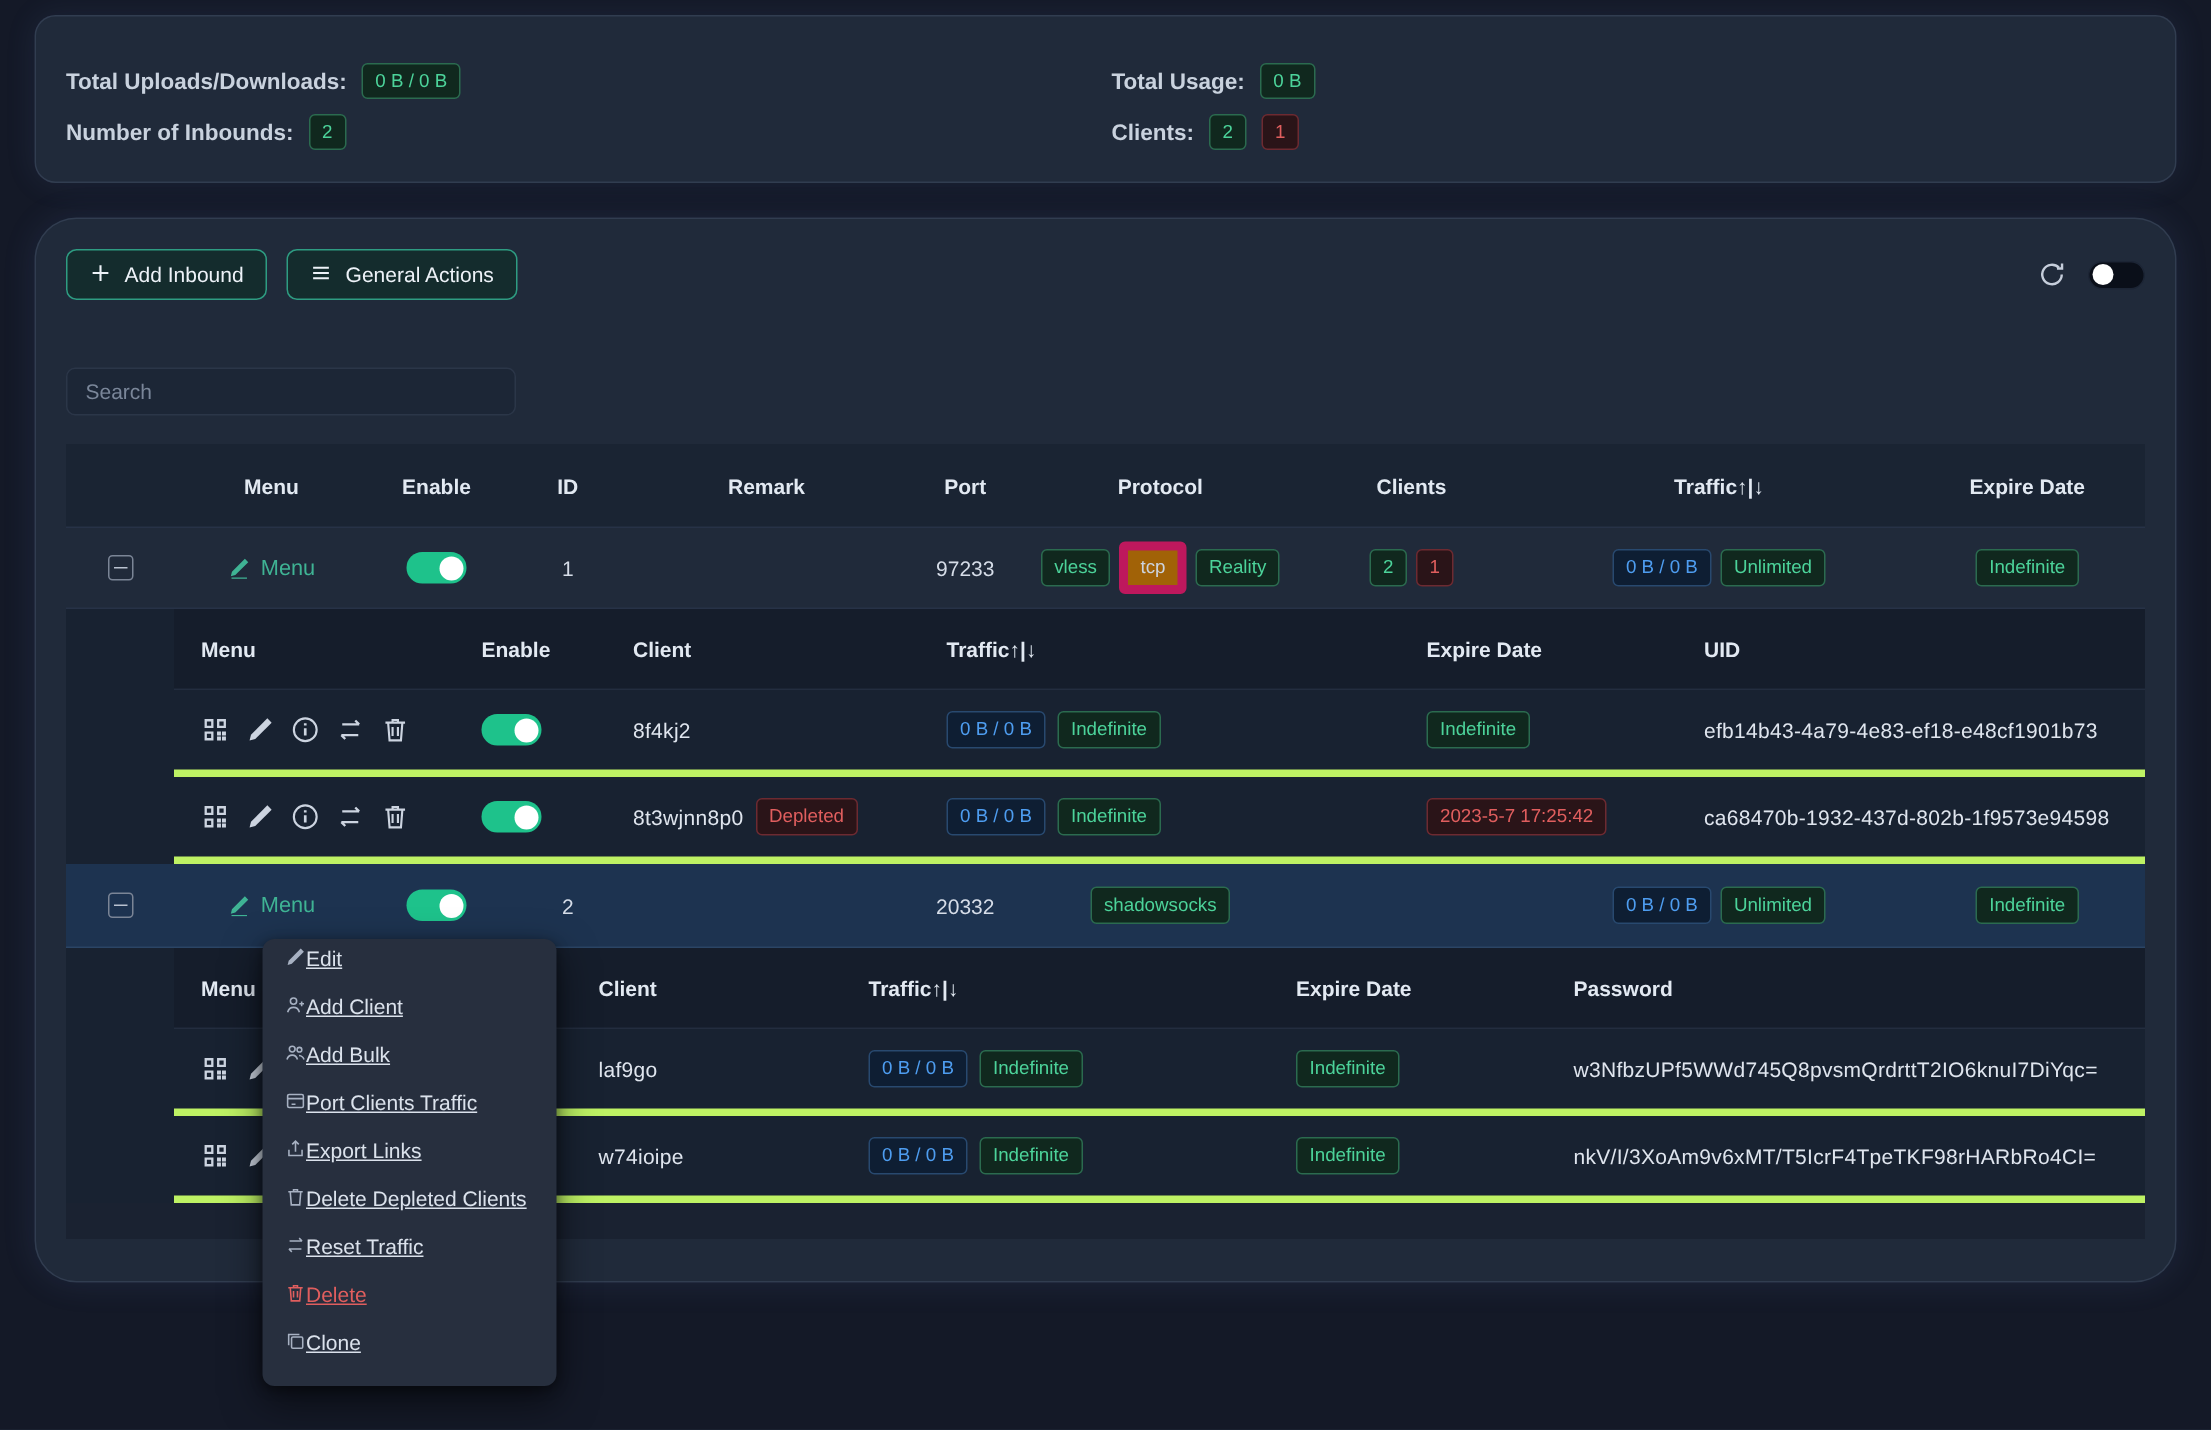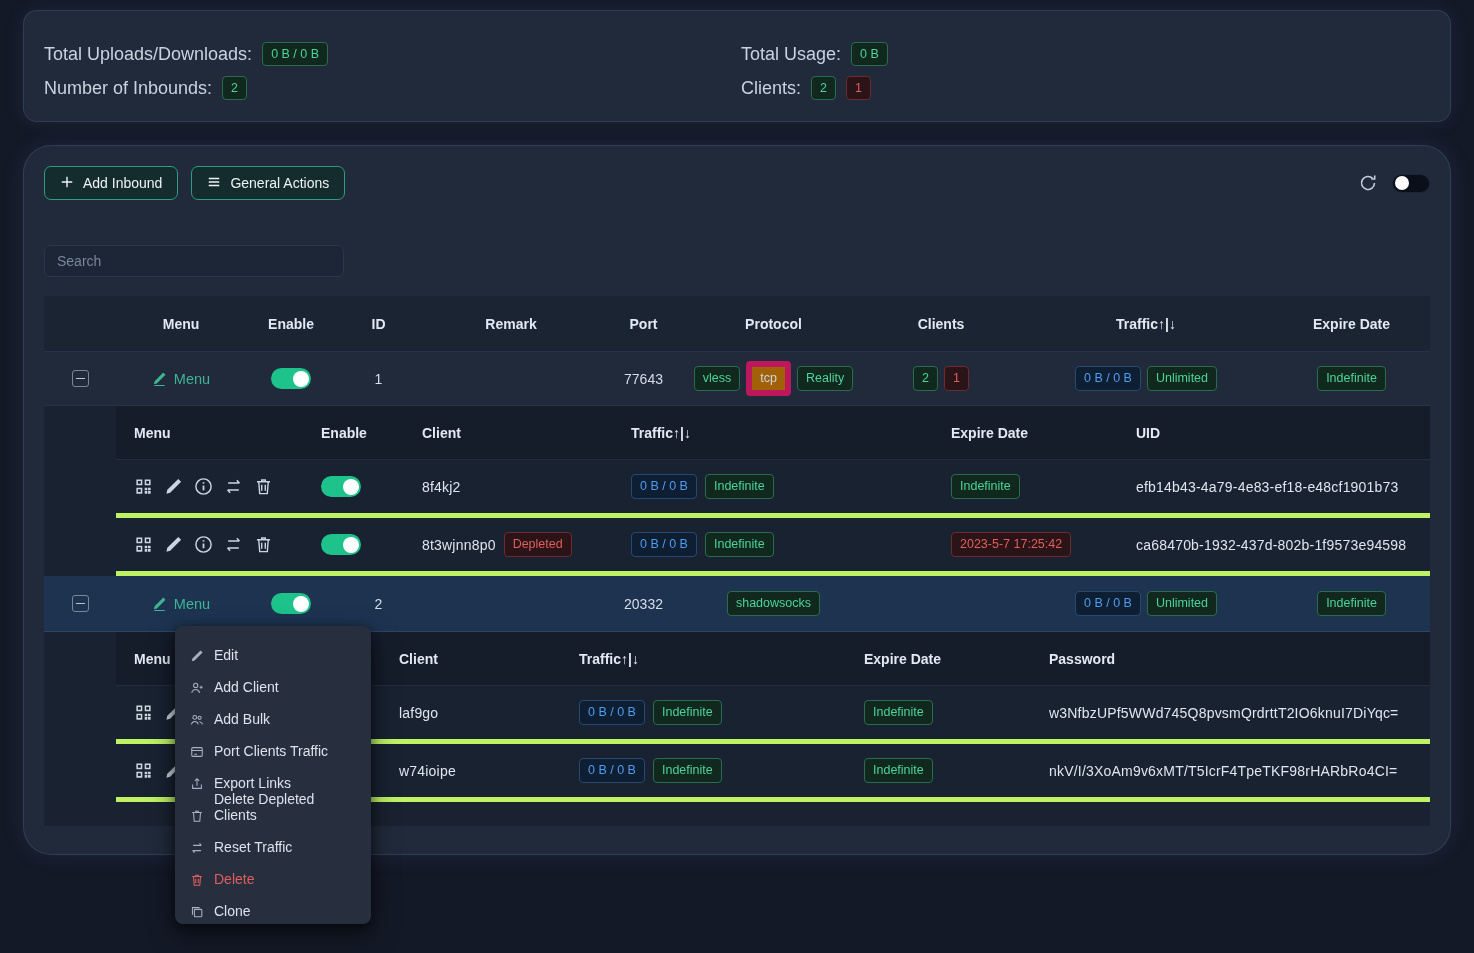--- a/index.html
+++ b/index.html
@@ -17,21 +17,21 @@
   .stats-card {
     position:absolute; left:23px; top:10px; width:1428px; height:112px;
     background:#202a3a; border-radius:14px;
     border:1px solid rgba(140,160,200,.16);
     box-shadow:0 0 20px rgba(90,120,190,.12);
     padding:28px 20px 0 20px;
     display:grid; grid-template-columns:697px 1fr;
   }
   .stats-col { display:flex; flex-direction:column; gap:4px; }
   .stat-row { display:flex; align-items:center; gap:10px; height:30px; }
-  .stat-label { font-size:18px; font-weight:400; color:#c9d2de; }
+  .stat-label { font-size:15px; font-weight:700; color:#c9d2de; }
 
   .main-card {
     position:absolute; left:23px; top:145px; width:1428px; height:710px;
     background:#202a3a; border-radius:28px;
     border:1px solid rgba(140,160,200,.16);
     box-shadow:0 0 22px rgba(90,120,190,.14);
     padding:20px; overflow:hidden;
   }
 
   
@@ -104,21 +104,21 @@
 
   .mono-text { font-size:14px; color:#dfe5ee; letter-spacing:.2px; }
 
   
   .context-menu {
     position:absolute; left:175px; top:626px; width:196px;
     background:#272f3e; border-radius:8px; padding:5px 0;
     box-shadow:0 10px 26px rgba(0,0,0,.55), 0 2px 8px rgba(0,0,0,.4);
     z-index:60;
   }
-  .cm-item { display:flex; align-items:flex-end; gap:10px; height:32px; padding:0 15px; font-size:14px; color:#dbe2ec; cursor:pointer; }
+  .cm-item { display:flex; align-items:flex-start; height:32px; padding:0 15px; font-size:14px; color:#dbe2ec; cursor:pointer;text-decoration:underline; }
   .cm-icon { width:14px; height:14px; color:#a7b1c2; flex:none; }
   .cm-icon svg { width:100%; height:100%; }
   .cm-item.danger, .cm-item.danger .cm-icon { color:#e05e5e; }
 </style>
 </head>
 <body>
 
 <div class="page">
 
   <div class="stats-card">
@@ -204,21 +204,21 @@
           <span>Menu</span>
         </span>
       </div>
       <div class="c">
           <span class="switch">
             <span class="knob"></span>
           </span>
         </div>
       <div class="c">1</div>
       <div class="c"></div>
-      <div class="c">77643</div>
+      <div class="c">97233</div>
       <div class="c">
         <span class="badge green">vless</span>
         <span class="badge gray">tcp</span>
         <span class="badge green">Reality</span>
       </div>
       <div class="c">
         <span class="badge green">2</span>
         <span class="badge red">1</span>
       </div>
       <div class="c">

